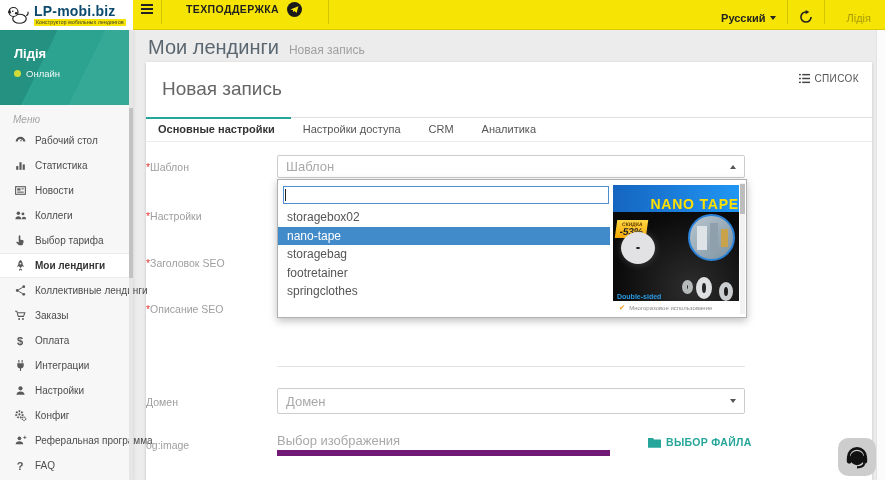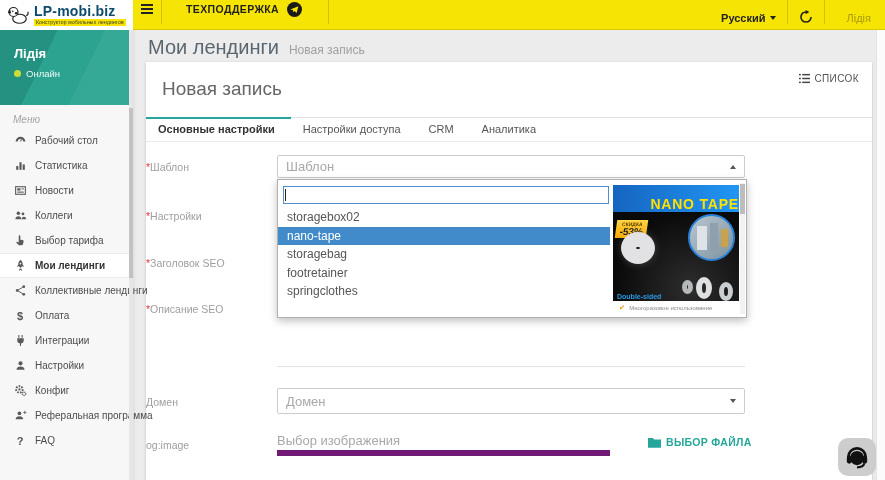--- a/index.html
+++ b/index.html
@@ -267,20 +267,30 @@
     <div class="menu-item">
       <span class="ic">
           <svg viewBox="0 0 24 24" fill="#5a5a5a">
             <circle cx="18" cy="5" r="2.6"></circle>
             <circle cx="6" cy="12" r="2.6"></circle>
             <circle cx="18" cy="19" r="2.6"></circle>
             <path d="M7.8 10.9l8.4-4.8M7.8 13.1l8.4 4.8" stroke="#5a5a5a" stroke-width="1.8"></path>
           </svg>
         </span>
       <span>Коллективные лендинги</span>
+    </div>
+    <div class="menu-item">
+      <span class="ic">
+          <svg viewBox="0 0 24 24">
+            <path d="M2 4h3.2l2.6 9.6h9.8L20 7H7" fill="none" stroke="#5a5a5a" stroke-width="1.9"></path>
+            <circle cx="9.5" cy="18.5" r="1.8" fill="#5a5a5a"></circle>
+            <circle cx="16.5" cy="18.5" r="1.8" fill="#5a5a5a"></circle>
+          </svg>
+        </span>
+      <span>Заказы</span>
     </div>
     <div class="menu-item">
       <span class="ic">
           <span class="chr">$</span>
         </span>
       <span>Оплата</span>
     </div>
     <div class="menu-item">
       <span class="ic">
           <svg viewBox="0 0 24 24" fill="#5a5a5a">

